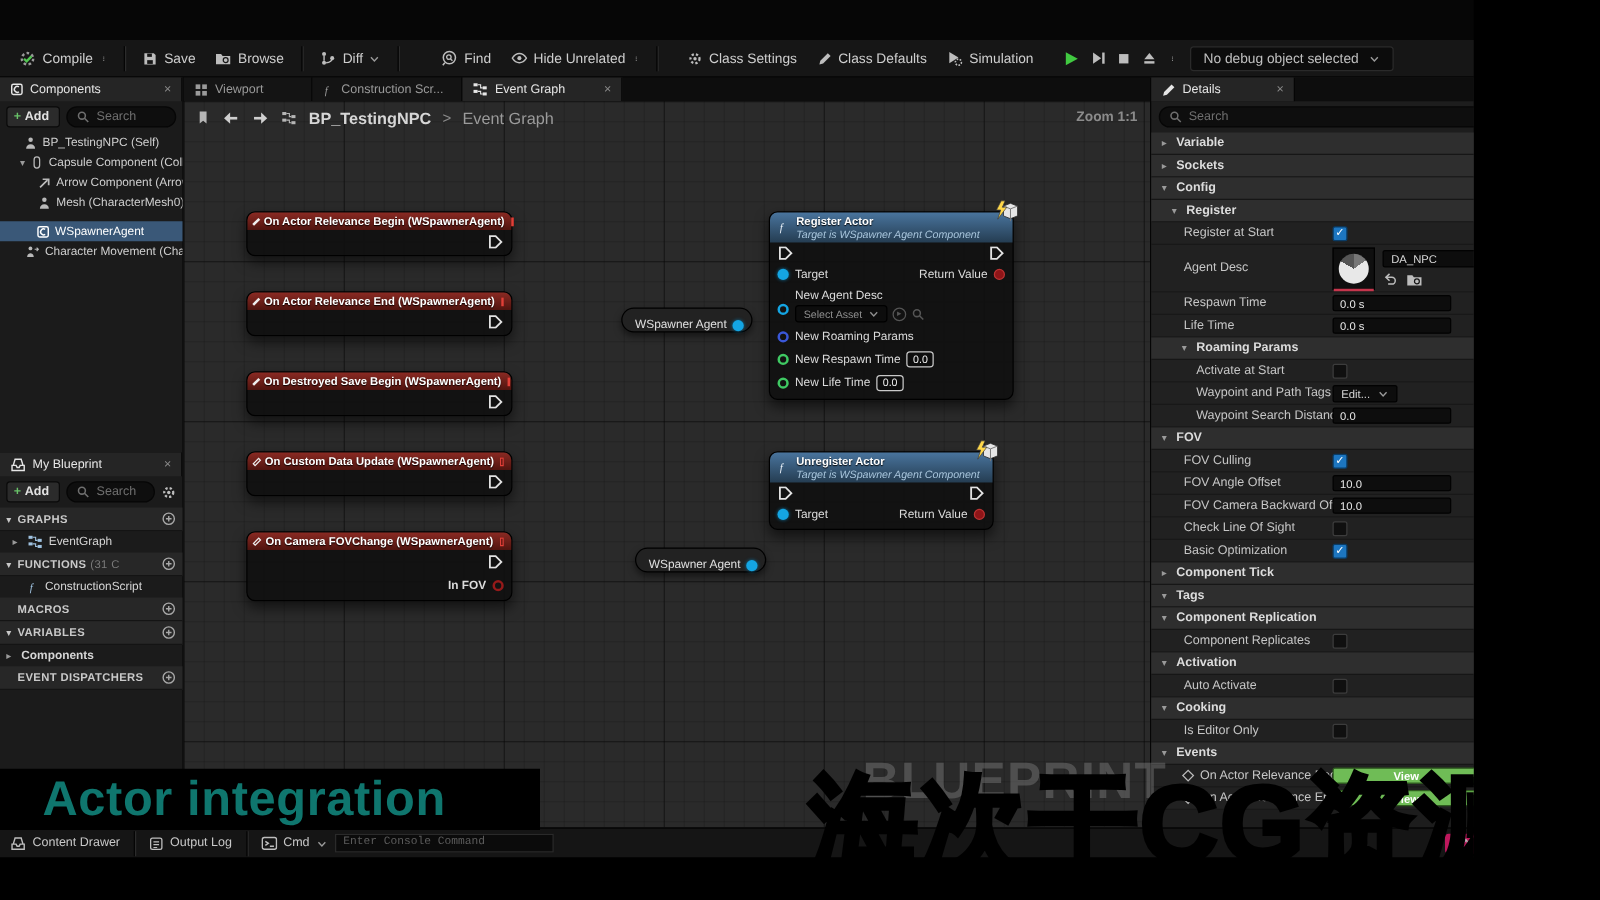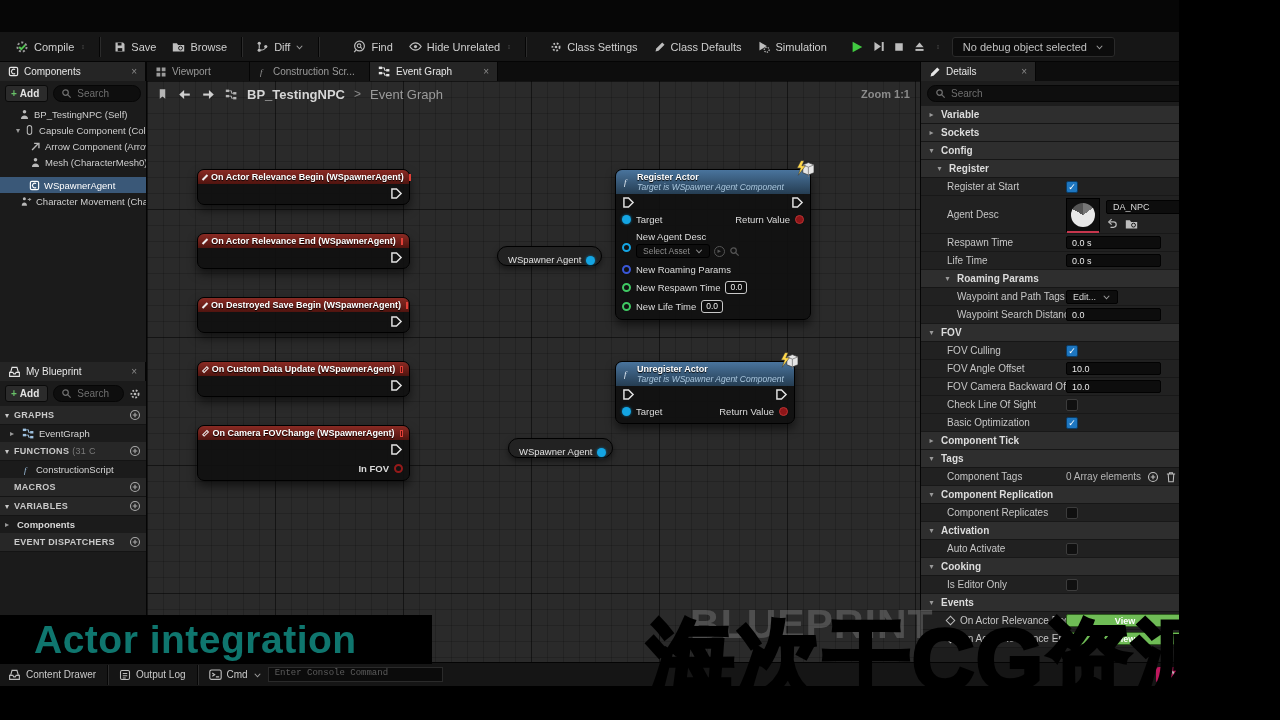--- a/index.html
+++ b/index.html
@@ -867,20 +867,26 @@
           <span class="lbl" style="padding-left: 26px;">Life Time</span>
           <div class="d-ctrl">
             <div class="dfield">0.0 s</div>
           </div>
         </div>
         <div class="d-cat" style="padding-left: 22px;">
           <span class="exp3">▾</span>
           <span>Roaming Params</span>
         </div>
         <div class="d-row">
+          <span class="lbl" style="padding-left: 36px;">Activate at Start</span>
+          <div class="d-ctrl">
+            <div class="cb off"></div>
+          </div>
+        </div>
+        <div class="d-row">
           <span class="lbl" style="padding-left: 36px;">Waypoint and Path Tags</span>
           <div class="d-ctrl">
             <div class="ddrop">
               <span>Edit...</span>
               <span class="icon" style="color: rgb(154, 154, 154);">
                 <svg width="9" height="8" viewBox="0 0 16 16">
                   <path d="M2.5 5.5l5.5 6 5.5-6" fill="none" stroke="currentColor" stroke-width="2.2"></path>
                 </svg>
               </span>
             </div>
@@ -927,37 +933,20 @@
           </div>
         </div>
         <div class="d-cat" style="padding-left: 6px;">
           <span class="exp3">▸</span>
           <span>Component Tick</span>
         </div>
         <div class="d-cat" style="padding-left: 6px;">
           <span class="exp3">▾</span>
           <span>Tags</span>
         </div>
-        <div class="d-row">
-          <span class="lbl" style="padding-left: 26px;">Component Tags</span>
-          <div class="d-ctrl">
-            <span style="color: rgb(181, 181, 181);">0 Array elements</span>
-            <span class="icon" style="color: rgb(189, 189, 189);">
-              <svg width="12" height="12" viewBox="0 0 16 16">
-                <circle cx="8" cy="8" r="6" fill="none" stroke="currentColor" stroke-width="1.5"></circle>
-                <path d="M8 5v6M5 8h6" stroke="currentColor" stroke-width="1.5"></path>
-              </svg>
-            </span>
-            <span class="icon" style="color: rgb(189, 189, 189);">
-              <svg width="12" height="12" viewBox="0 0 16 16">
-                <path d="M2.5 4h11M6 4V2.2h4V4M4.3 4l.7 10.2h6l.7-10.2" fill="none" stroke="currentColor" stroke-width="1.4"></path>
-              </svg>
-            </span>
-          </div>
-        </div>
         <div class="d-cat" style="padding-left: 6px;">
           <span class="exp3">▾</span>
           <span>Component Replication</span>
         </div>
         <div class="d-row">
           <span class="lbl" style="padding-left: 26px;">Component Replicates</span>
           <div class="d-ctrl">
             <div class="cb off"></div>
           </div>
         </div>

